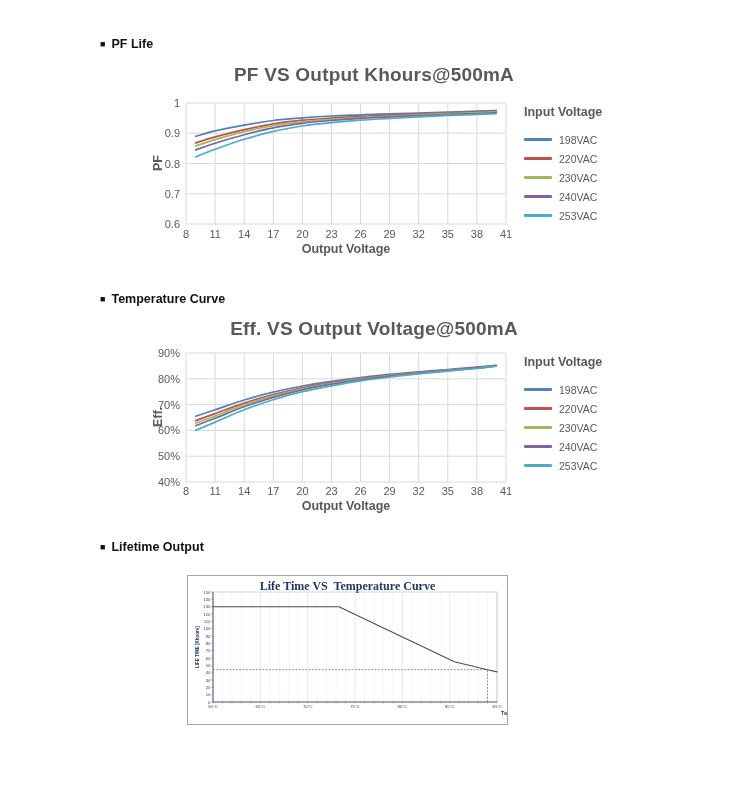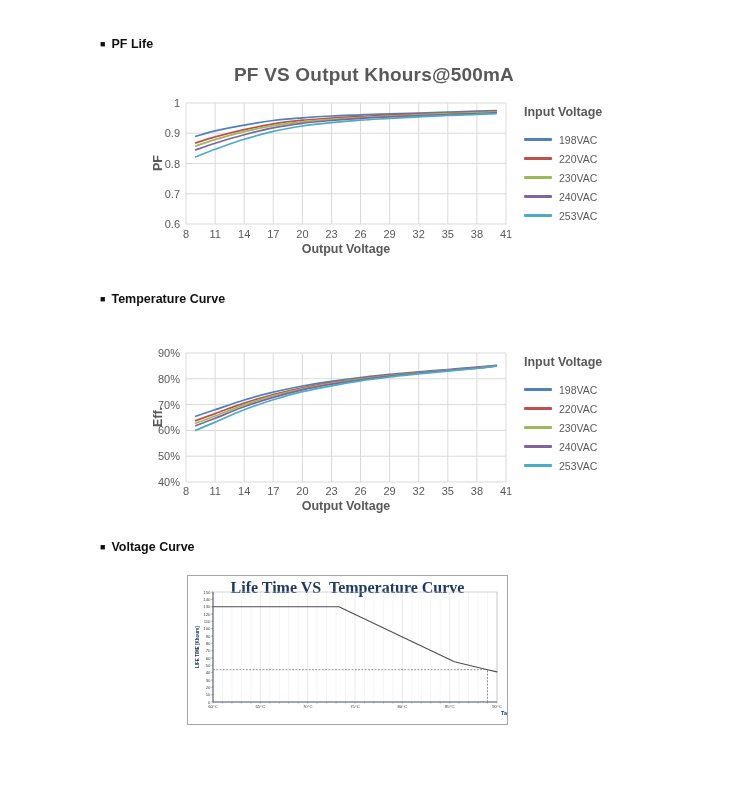--- a/index.html
+++ b/index.html
@@ -23,21 +23,21 @@
   .legend-items{margin-top:11px;}
   .legend-item{height:19px;display:flex;align-items:center;}
   .swatch{width:28px;height:2.2px;display:inline-block;border-radius:1px;}
   .legend-label{margin-left:7px;font-size:10.5px;color:#595959;}
   .lt-box{
     position:absolute;left:187px;top:575px;width:321px;height:150px;
     border:1px solid #a6a6a6;background:#fff;box-sizing:border-box;
   }
   .lt-title{
     position:absolute;left:0;top:3px;width:100%;text-align:center;white-space:pre;
-    font-family:"Liberation Serif", serif;font-weight:bold;font-size:16px;color:#1f3864;
+    font-family:"Liberation Serif", serif;font-weight:bold;font-size:12px;color:#1f3864;
   }
   .lt-svg{left:0;top:0;}
 </style>
 </head>
 <body>
 
 <div class="page">
 
   <div class="sec-heading" style="top:37px">
     <span class="bullet">■</span>
@@ -110,20 +110,21 @@
           <span class="swatch" style="background: rgb(75, 172, 198);"></span>
           <span class="legend-label">253VAC</span>
         </div>
       </div>
   </div>
 
   <div class="sec-heading" style="top:292px">
     <span class="bullet">■</span>
     <span>Temperature Curve</span>
   </div>
+  <div class="chart-title" style="top:318px">Eff. VS Output Voltage@500mA</div>
   <svg id="chart1" class="chart-svg" style="left:148px;top:342px" width="368" height="176">
       <line x1="38.0" y1="11" x2="38.0" y2="140" stroke="#d9d9d9" stroke-width="1"></line>
       <line x1="67.1" y1="11" x2="67.1" y2="140" stroke="#d9d9d9" stroke-width="1"></line>
       <line x1="96.2" y1="11" x2="96.2" y2="140" stroke="#d9d9d9" stroke-width="1"></line>
       <line x1="125.3" y1="11" x2="125.3" y2="140" stroke="#d9d9d9" stroke-width="1"></line>
       <line x1="154.4" y1="11" x2="154.4" y2="140" stroke="#d9d9d9" stroke-width="1"></line>
       <line x1="183.5" y1="11" x2="183.5" y2="140" stroke="#d9d9d9" stroke-width="1"></line>
       <line x1="212.5" y1="11" x2="212.5" y2="140" stroke="#d9d9d9" stroke-width="1"></line>
       <line x1="241.6" y1="11" x2="241.6" y2="140" stroke="#d9d9d9" stroke-width="1"></line>
       <line x1="270.7" y1="11" x2="270.7" y2="140" stroke="#d9d9d9" stroke-width="1"></line>
@@ -183,21 +184,21 @@
         </div>
         <div class="legend-item">
           <span class="swatch" style="background: rgb(75, 172, 198);"></span>
           <span class="legend-label">253VAC</span>
         </div>
       </div>
   </div>
 
   <div class="sec-heading" style="top:540px">
     <span class="bullet">■</span>
-    <span>Voltage Curve</span>
+    <span>Lifetime Output</span>
   </div>
   <div class="lt-box">
     <div class="lt-title">Life Time VS  Temperature Curve</div>
     <svg id="chart2" class="chart-svg lt-svg" width="319" height="148">
         <line x1="34.5" y1="16" x2="34.5" y2="126" stroke="#ececec" stroke-width="0.5"></line>
         <line x1="43.9" y1="16" x2="43.9" y2="126" stroke="#ececec" stroke-width="0.5"></line>
         <line x1="53.4" y1="16" x2="53.4" y2="126" stroke="#ececec" stroke-width="0.5"></line>
         <line x1="62.9" y1="16" x2="62.9" y2="126" stroke="#ececec" stroke-width="0.5"></line>
         <line x1="81.8" y1="16" x2="81.8" y2="126" stroke="#ececec" stroke-width="0.5"></line>
         <line x1="91.3" y1="16" x2="91.3" y2="126" stroke="#ececec" stroke-width="0.5"></line>

